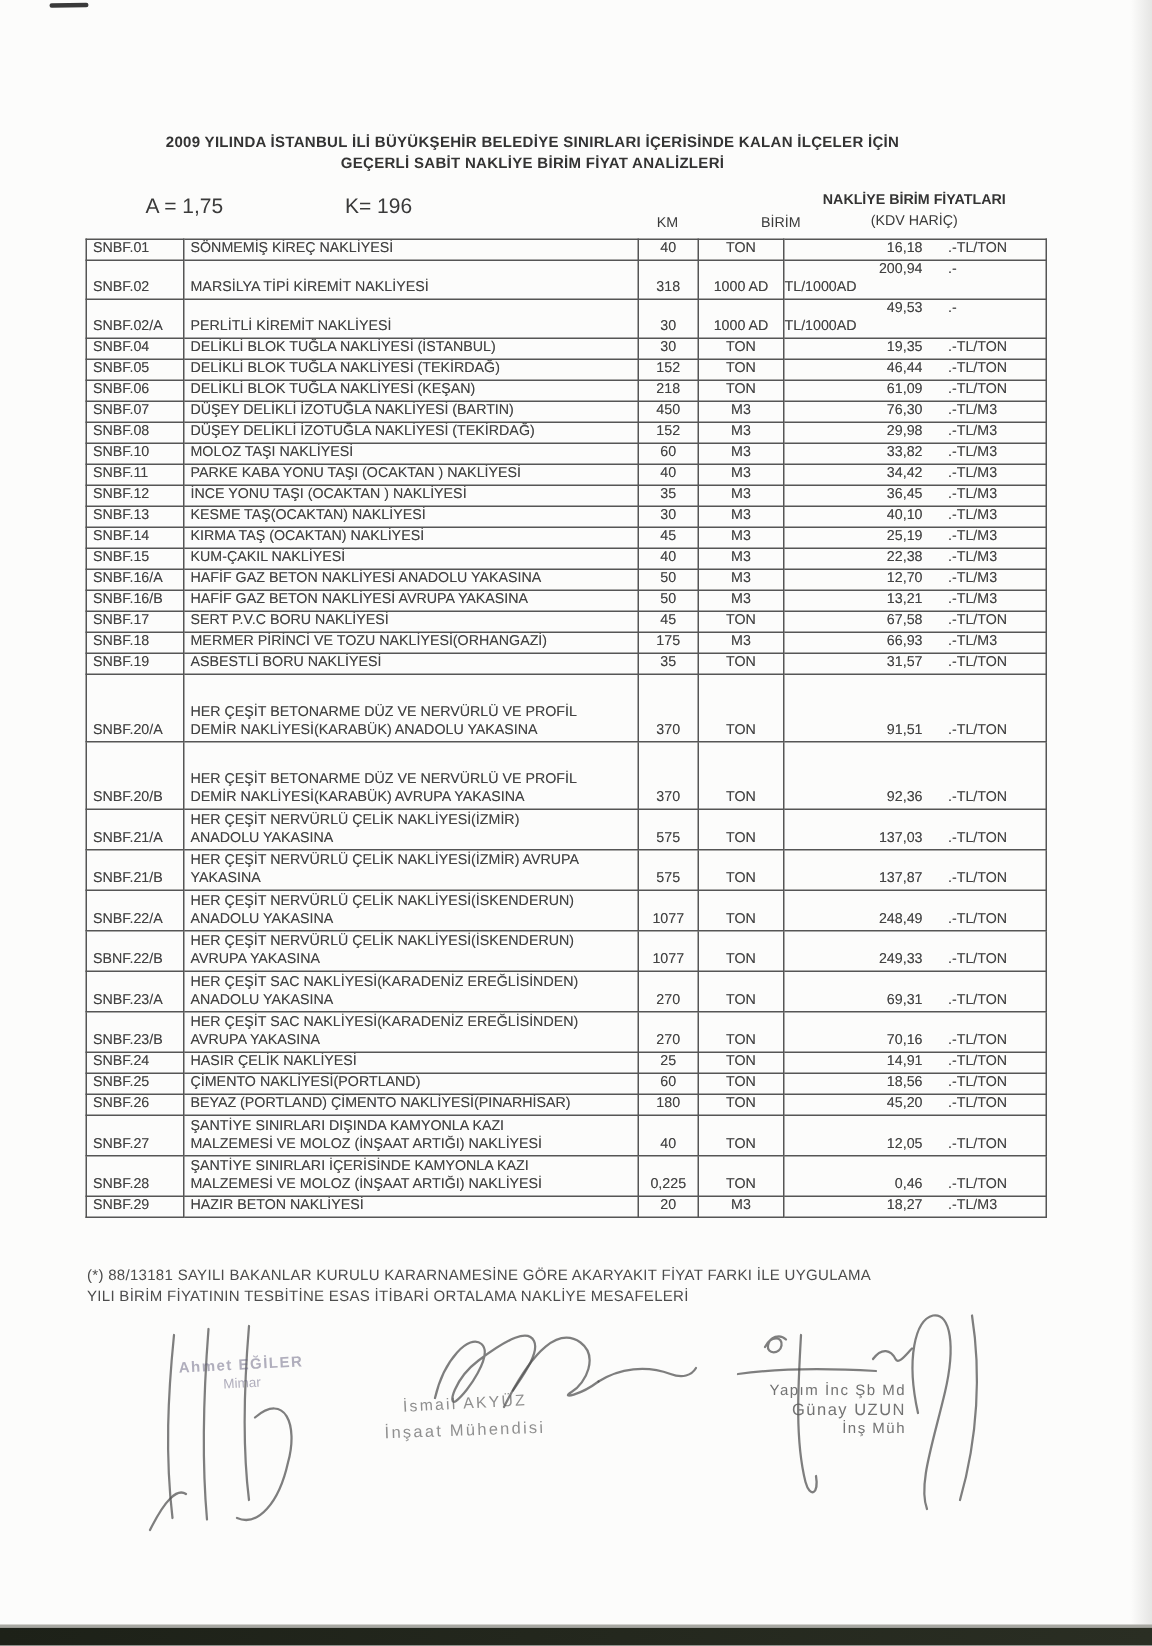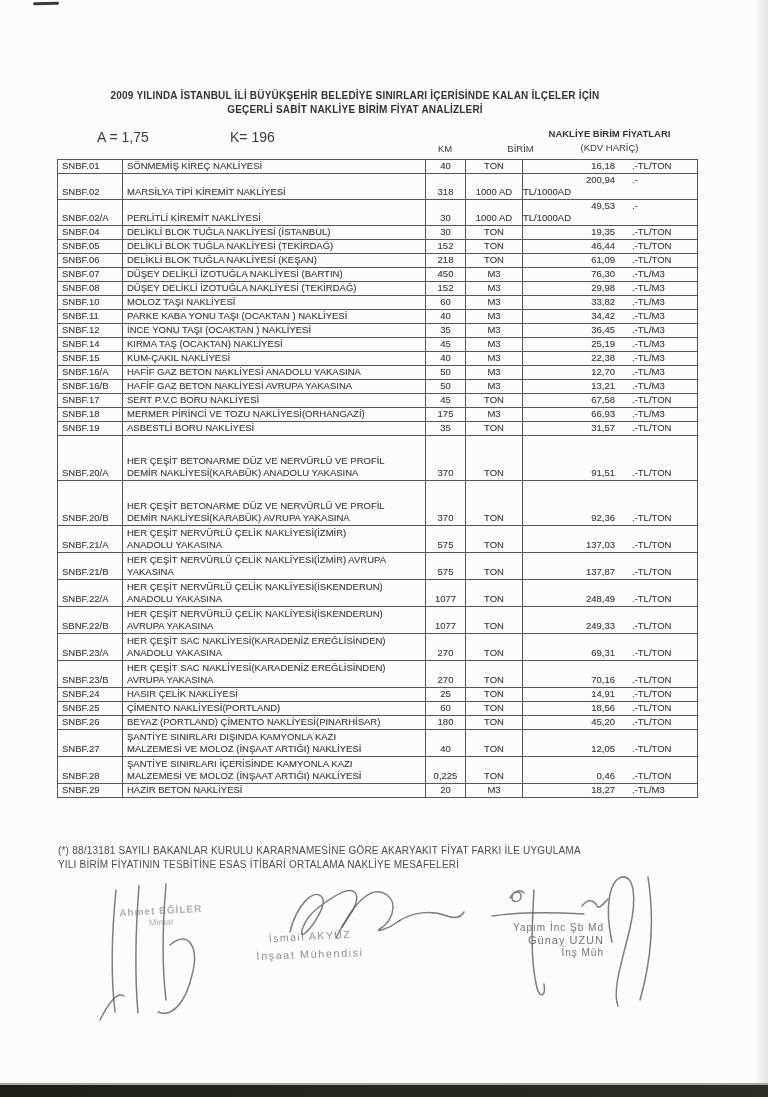--- a/index.html
+++ b/index.html
@@ -163,20 +163,27 @@
     <td class="c-price"><span class="pnum">34,42</span><span class="pcur">.-TL/M3</span></td>
   </tr>
         <tr class="r-s">
     <td class="c-code">SNBF.12</td>
     <td class="c-desc">İNCE YONU TAŞI (OCAKTAN ) NAKLİYESİ</td>
     <td class="c-km">35</td>
     <td class="c-unit">M3</td>
     <td class="c-price"><span class="pnum">36,45</span><span class="pcur">.-TL/M3</span></td>
   </tr>
         <tr class="r-s">
+    <td class="c-code">SNBF.13</td>
+    <td class="c-desc">KESME TAŞ(OCAKTAN) NAKLİYESİ</td>
+    <td class="c-km">30</td>
+    <td class="c-unit">M3</td>
+    <td class="c-price"><span class="pnum">40,10</span><span class="pcur">.-TL/M3</span></td>
+  </tr>
+        <tr class="r-s">
     <td class="c-code">SNBF.14</td>
     <td class="c-desc">KIRMA TAŞ (OCAKTAN) NAKLİYESİ</td>
     <td class="c-km">45</td>
     <td class="c-unit">M3</td>
     <td class="c-price"><span class="pnum">25,19</span><span class="pcur">.-TL/M3</span></td>
   </tr>
         <tr class="r-s">
     <td class="c-code">SNBF.15</td>
     <td class="c-desc">KUM-ÇAKIL NAKLİYESİ</td>
     <td class="c-km">40</td>

